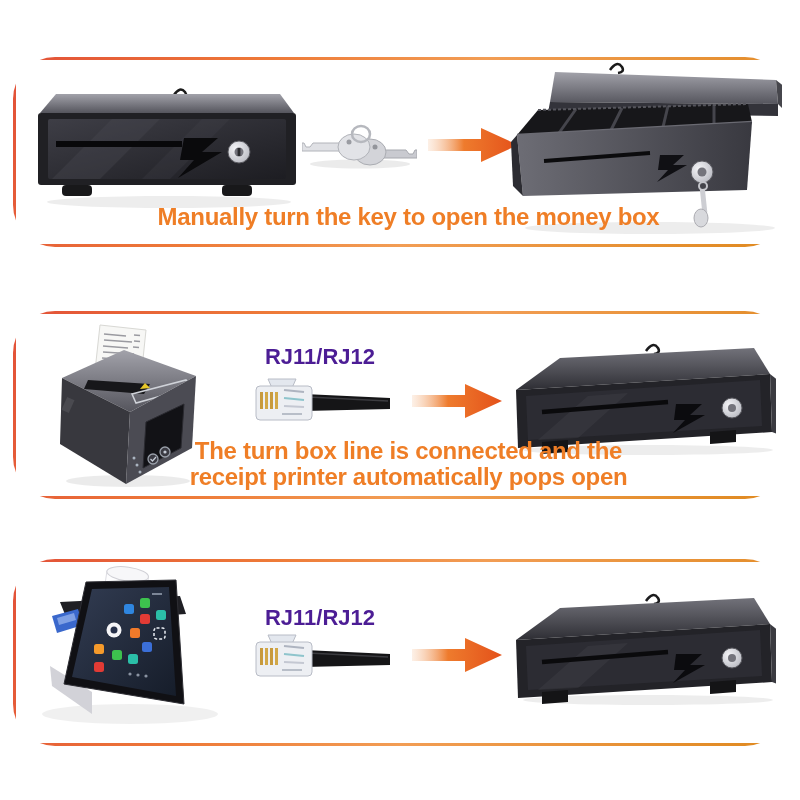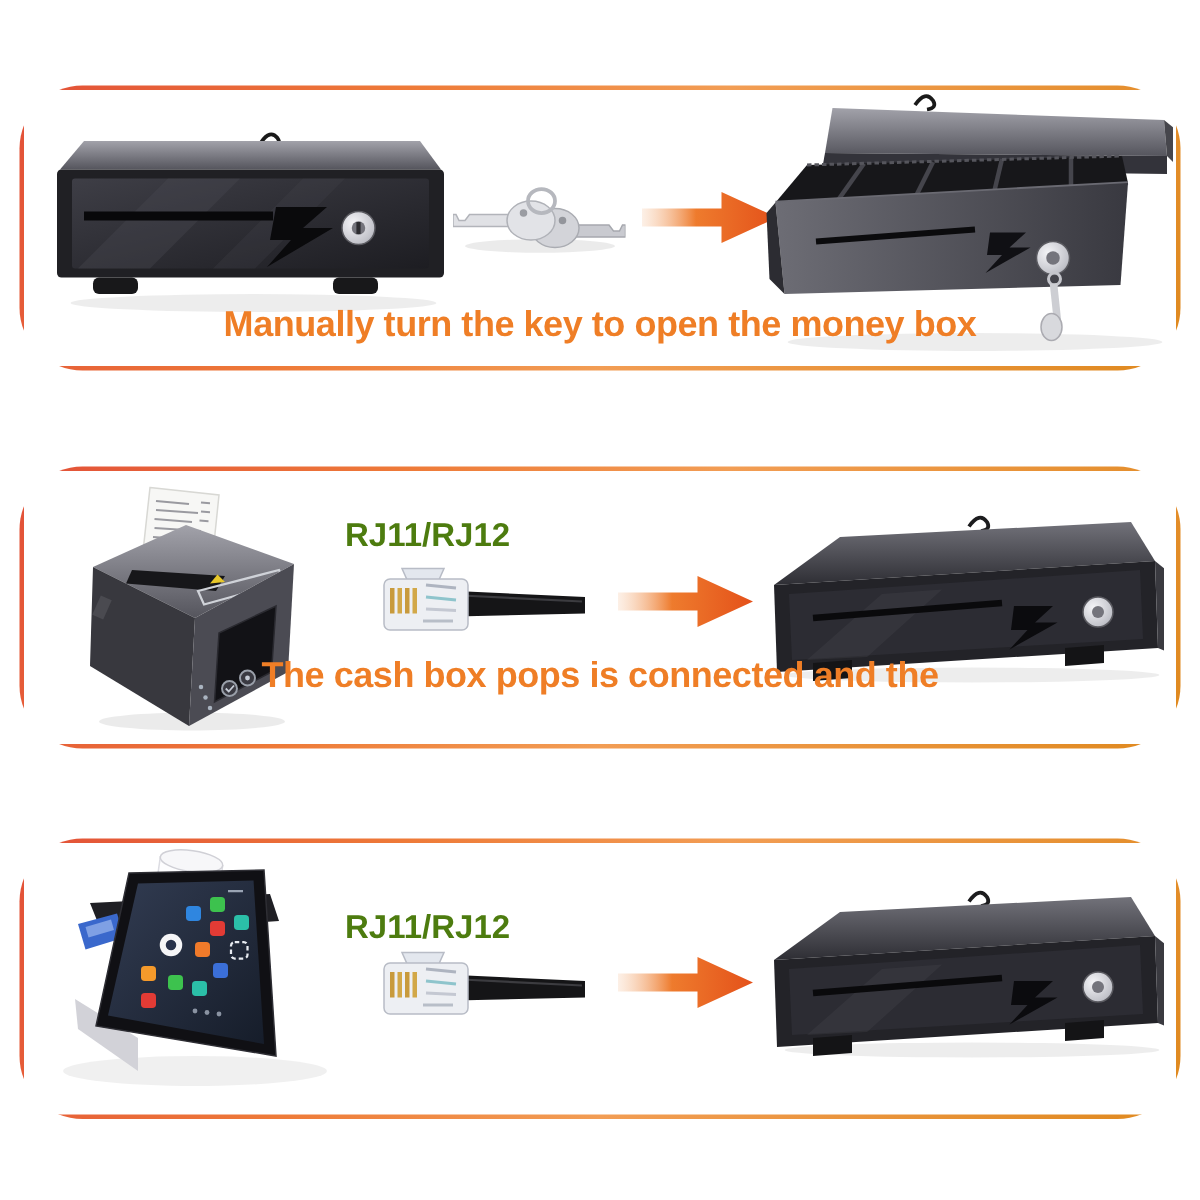--- a/index.html
+++ b/index.html
@@ -8,34 +8,34 @@
     background:#ffffff;
     font-family:"Liberation Sans","DejaVu Sans",sans-serif;
   }
   .panel{
     position:absolute;left:13px;width:774px;
     border-radius:42px;padding:3px;box-sizing:border-box;
     background:linear-gradient(115deg,#e25038 0%,#ee7a38 30%,#f29d54 55%,#df891e 100%);
   }
   .panel-inner{
     position:relative;width:100%;height:100%;
-    background:#ffffff;border-radius:22px;
+    background:#ffffff;border-radius:22px;padding-left:17px;
   }
   #panel-1{top:57px;height:190px;}
   #panel-2{top:311px;height:188px;}
   #panel-3{top:559px;height:187px;}
   .abs{position:absolute;}
   .caption{
     position:absolute;left:0;right:0;text-align:center;
     font-weight:bold;font-size:24px;letter-spacing:-0.3px;
     color:#ef7e26;line-height:26px;
   }
   .rj-label{
-    position:absolute;text-align:left;
-    font-weight:bold;font-size:22px;color:#4d7c0f;letter-spacing:0;
+    position:absolute;text-align:center;
+    font-weight:bold;font-size:22px;color:#4c1d95;letter-spacing:0;
   }
   svg{display:block;}
 </style>
 </head>
 <body>
 
 <svg width="0" height="0" style="position:absolute" aria-hidden="true">
   <defs>
     <linearGradient id="arrowGrad" x1="0" y1="0" x2="1" y2="0">
       <stop offset="0" stop-color="#f6c49e" stop-opacity="0.25"></stop>
@@ -216,21 +216,22 @@
     <path d="M168,66 h26 l-12,11 h15 l-32,18 l12,-13 h-11 z" fill="#0b0b0e"></path>
     <g>
       <circle cx="224" cy="70" r="10" fill="url(#silverRad)" stroke="#5a5a60"></circle>
       <circle cx="224" cy="70" r="4" fill="#74747c"></circle>
     </g>
     <polygon points="34,104 60,102 60,114 34,116" fill="#141416"></polygon>
     <polygon points="202,94 228,92 228,104 202,106" fill="#141416"></polygon>
   </svg>
 
   <div class="caption" style="top:124px">
-    <span>The cash box pops is connected and the</span><br>
+    <span>The turn box line is connected and the</span><br>
+    <span>receipt printer automatically pops open</span>
   </div>
  </div>
 </div>
 
 <div class="panel" id="panel-3">
  <div class="panel-inner">
 
   <svg class="abs" style="left:14px;top:0px" width="215" height="172" viewBox="0 0 215 172">
     <ellipse cx="100" cy="152" rx="88" ry="10" fill="#000000" opacity="0.06"></ellipse>
     <polygon points="20,104 62,130 62,152 22,124" fill="#d2d2d8"></polygon>

